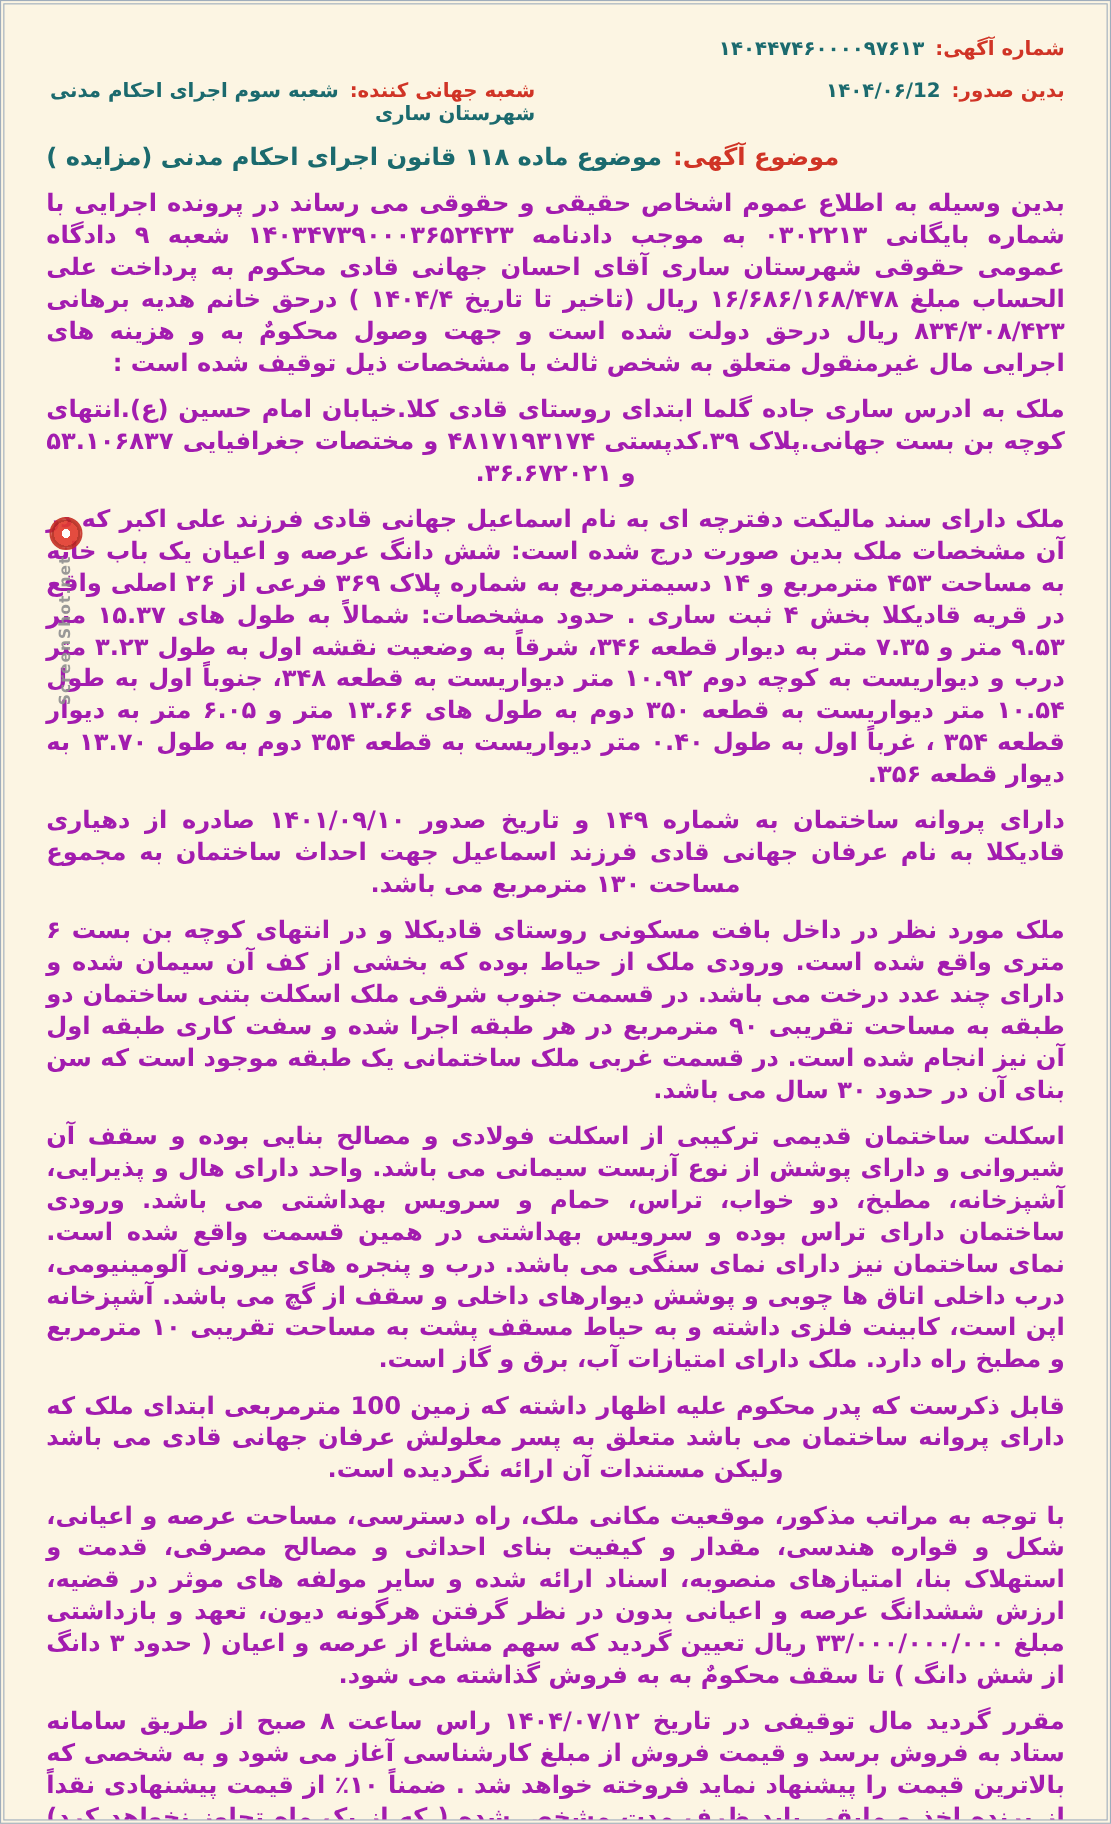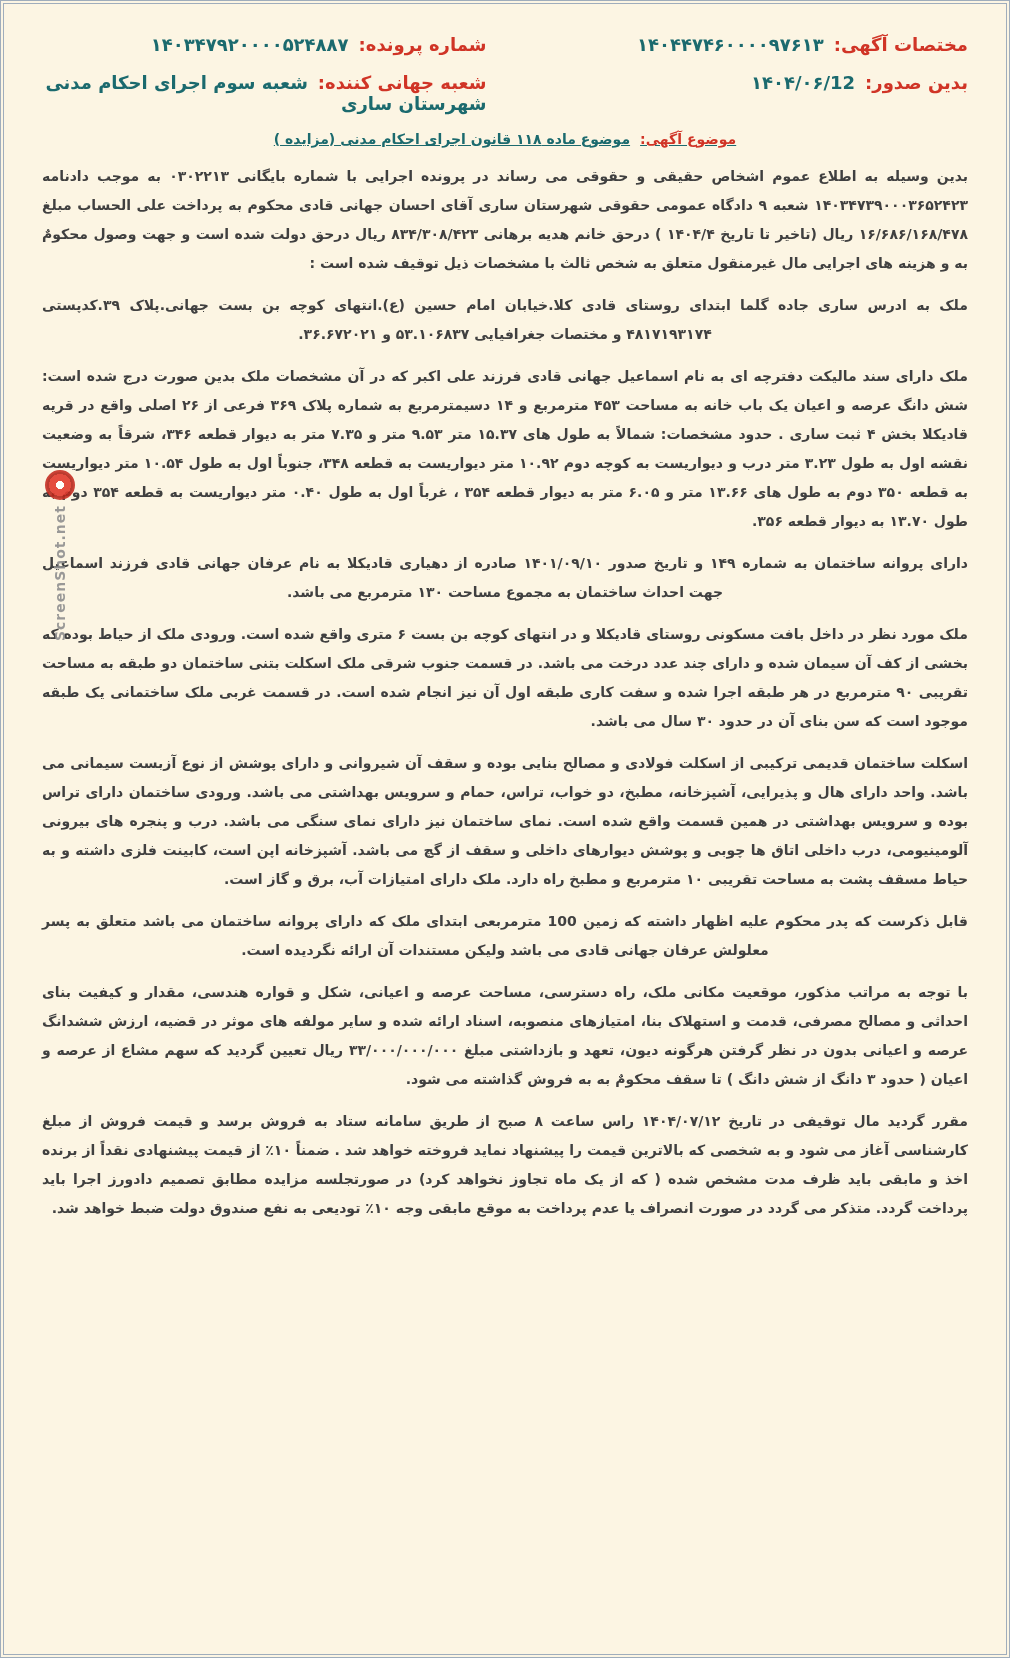--- a/index.html
+++ b/index.html
@@ -19,33 +19,33 @@
     overflow: hidden;
   }
 
   .content { padding: 30px 38px 0 38px; }
 
   
   .hdr-row { display: flex; margin-bottom: 17px; font-size: 18px; }
   .hdr-cell { overflow: visible; }
   .hdr-cell.c1 { width: 52%; }
   .hdr-cell.c2 { width: 48%; }
-  .hdr-line { margin-bottom: 15px; font-size: 14px; text-align: center; text-decoration: underline; }
+  .hdr-line { margin-bottom: 15px; font-size: 22px; text-align: left; }
   .lbl { color: #d03426; margin-left: 10px; }
   .val { color: #1b6a6e; }
 
   
   .body-text { margin-top: 14px; }
   .body-text p {
     margin: 0 0 13px 0;
-    font-size: 14px;
+    font-size: 22px;
     line-height: 29px;
     text-align: justify;
     text-align-last: right;
-    color: #404040;
+    color: #a21caf;
   }
   .body-text p.center-last { text-align-last: center; }
 
   
   .watermark {
     position: absolute;
     top: 466px;
     left: 20px;
     width: 72px;
     display: flex;
@@ -72,24 +72,21 @@
   }
 </style>
 </head>
 <body>
 
 <div class="page">
   <div class="content">
 
     <div class="hdr-row">
       <div class="hdr-cell c1">
-        <span class="lbl">مختصات آگهی:</span><span class="val">۱۴۰۴۴۷۴۶۰۰۰۰۹۷۶۱۳</span>
-      </div>
-      <div class="hdr-cell c2">
-        <span class="lbl">شماره پرونده:</span><span class="val">۱۴۰۳۴۷۹۲۰۰۰۰۵۲۴۸۸۷</span>
+        <span class="lbl">شماره آگهی:</span><span class="val">۱۴۰۴۴۷۴۶۰۰۰۰۹۷۶۱۳</span>
       </div>
     </div>
 
     <div class="hdr-row">
       <div class="hdr-cell c1">
         <span class="lbl">بدین صدور:</span><span class="val">۱۴۰۴/۰۶/12</span>
       </div>
       <div class="hdr-cell c2">
         <span class="lbl">شعبه جهانی کننده:</span><span class="val">شعبه سوم اجرای احکام مدنی شهرستان ساری</span>
       </div>

